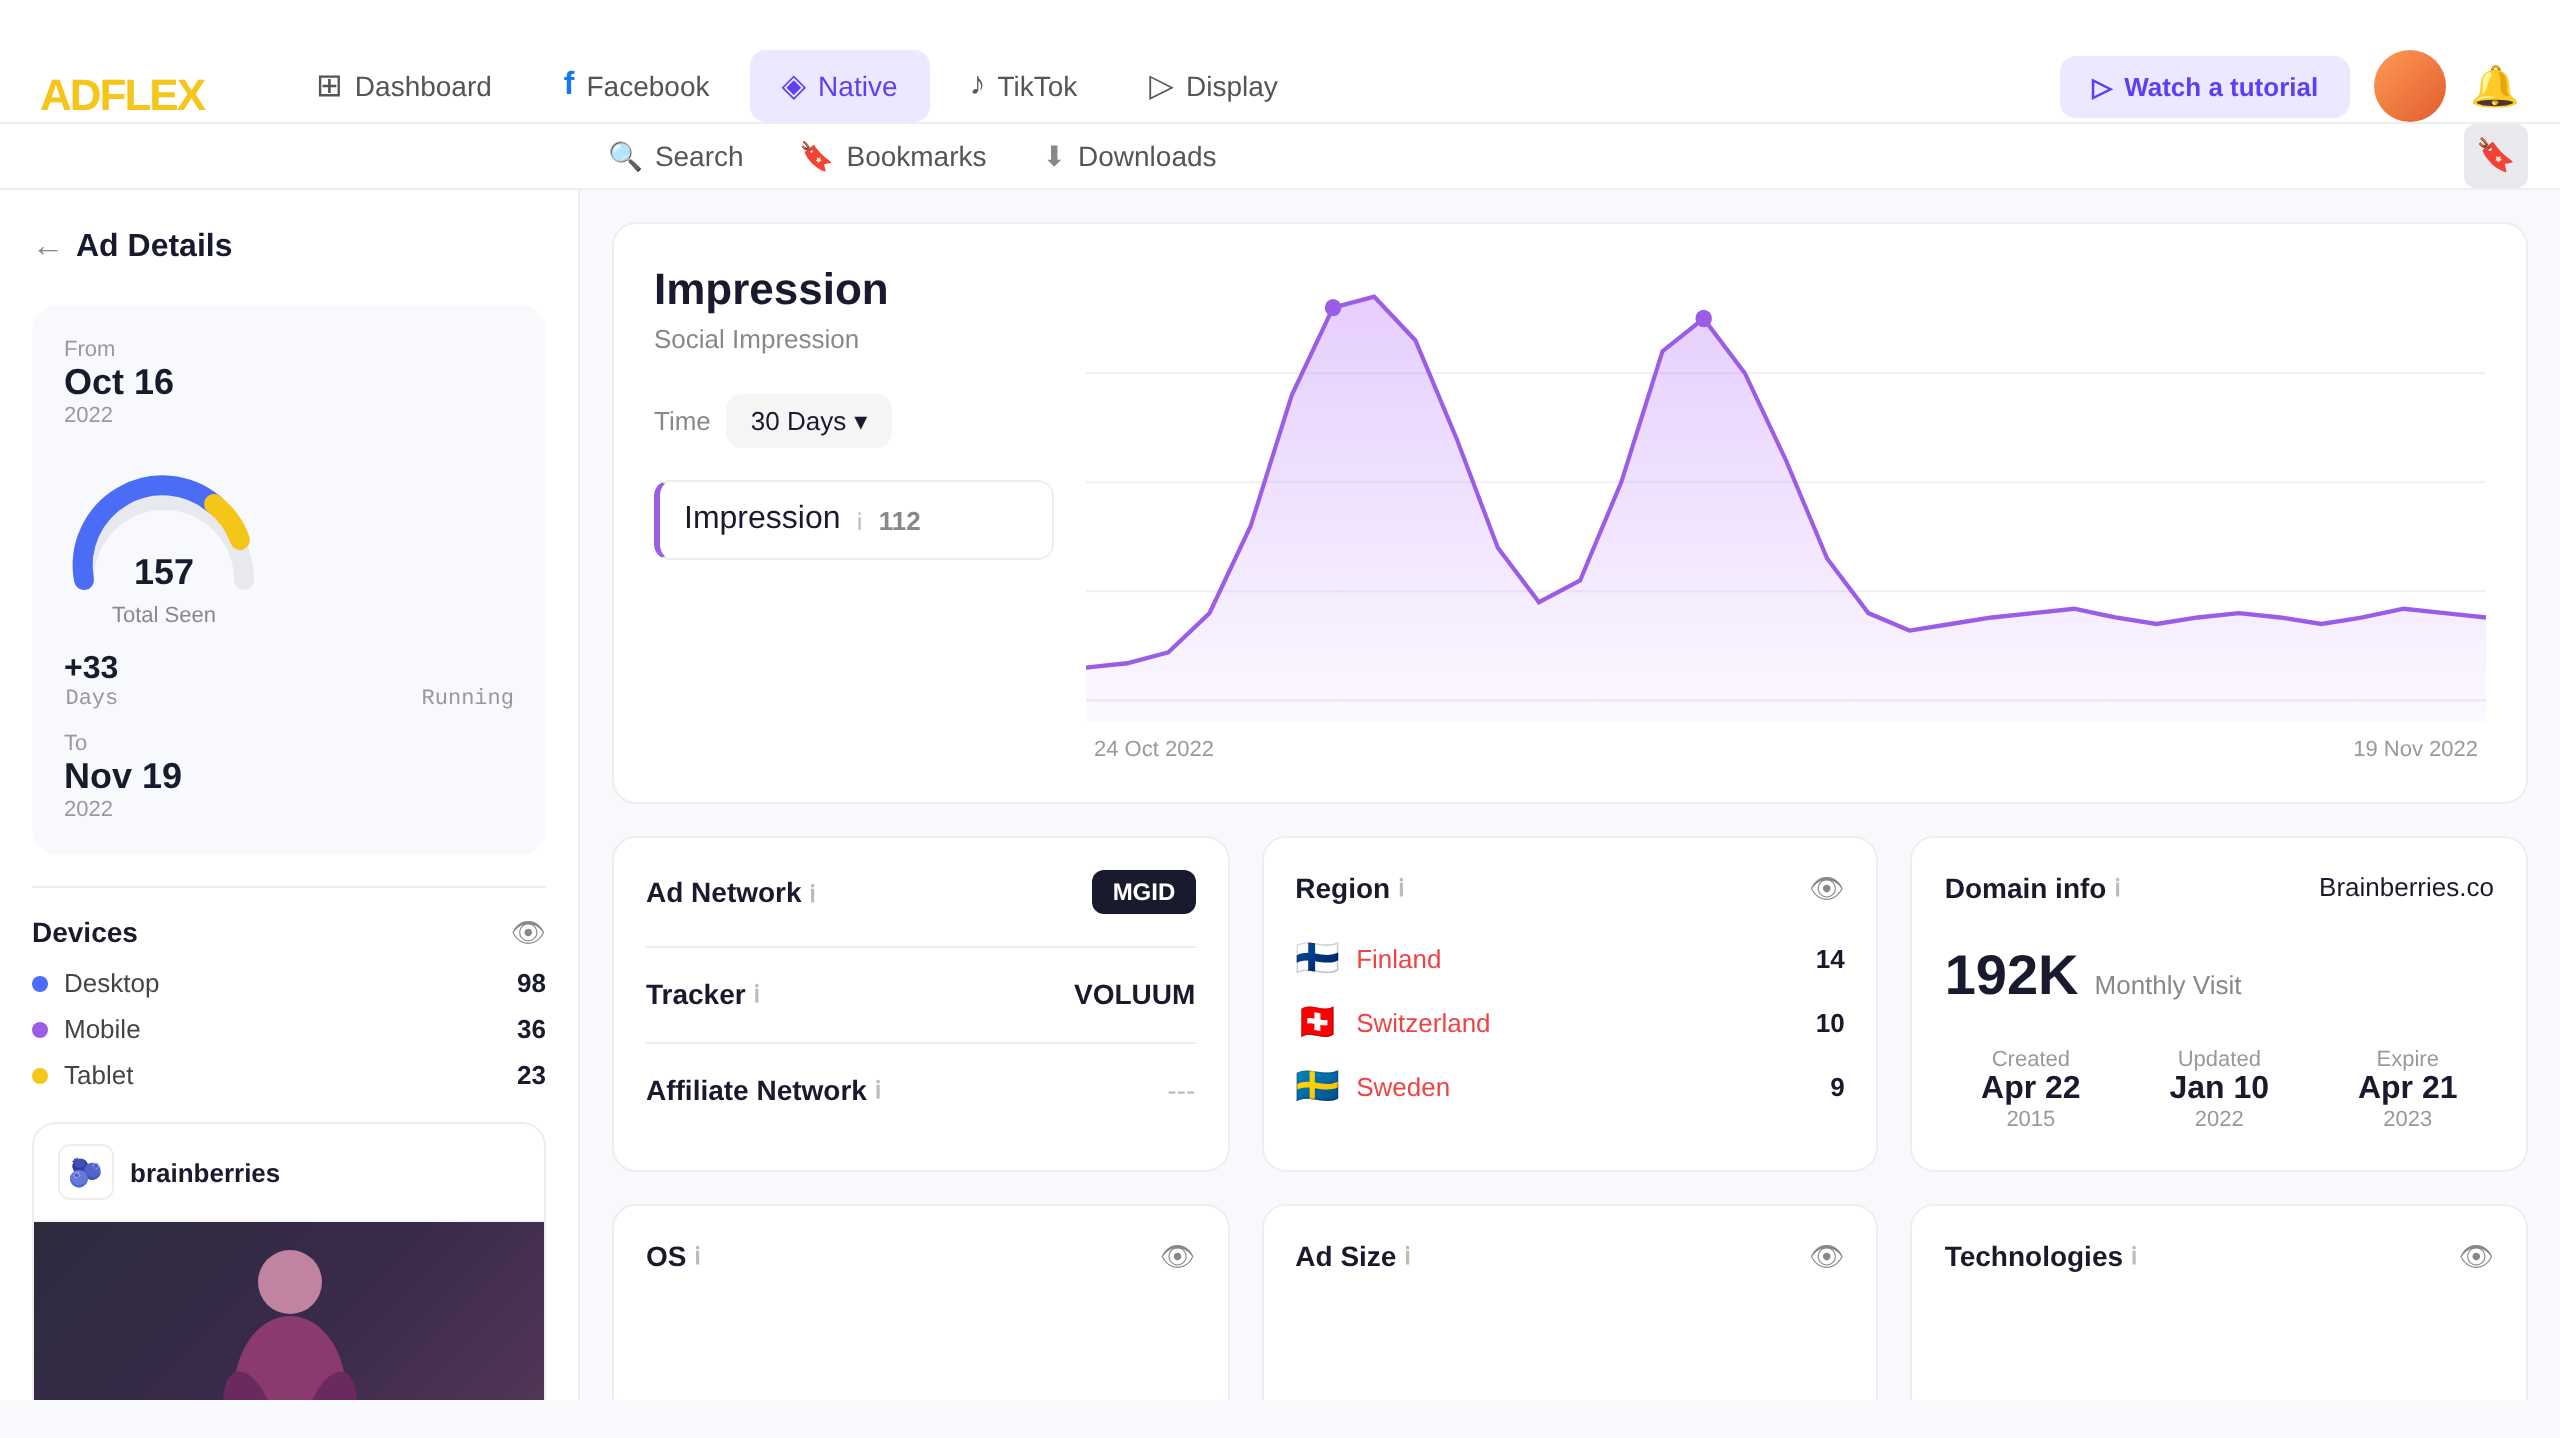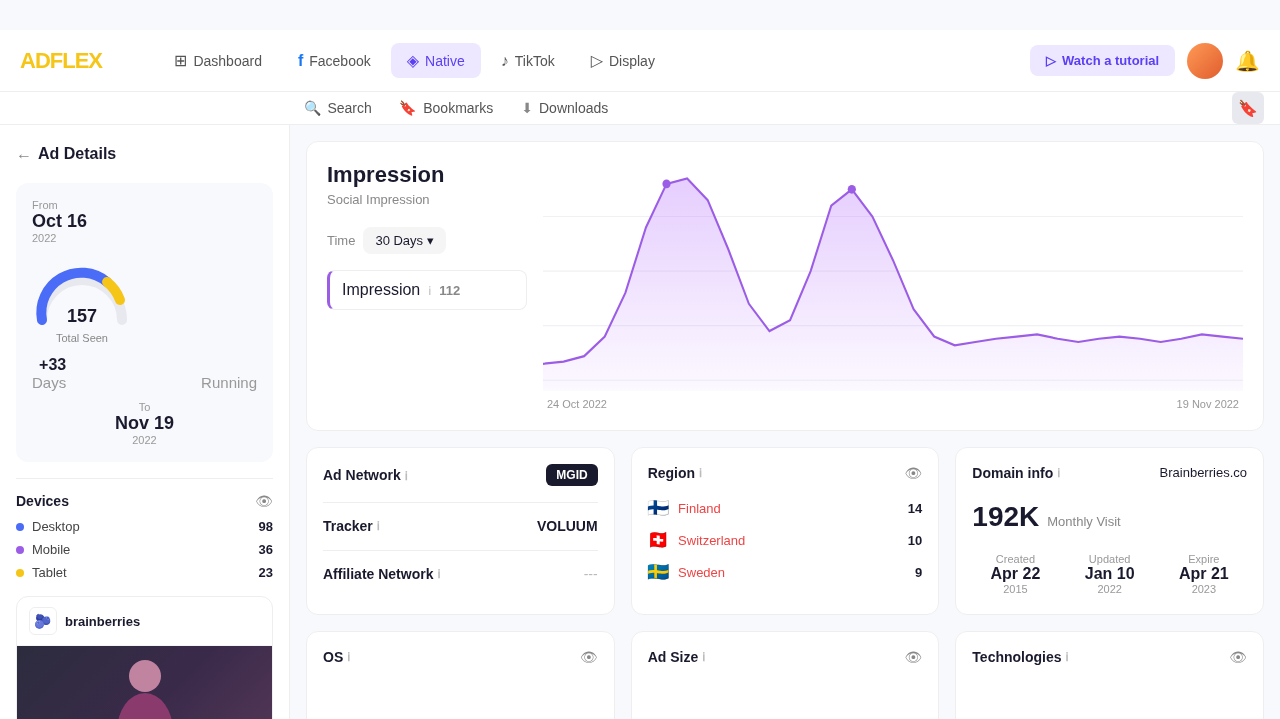--- a/index.html
+++ b/index.html
@@ -1,22 +1,22 @@
 <!DOCTYPE html>
 <html><head>
   <meta charset="utf-8">
   <style>
     * { box-sizing: border-box; margin: 0; padding: 0; }
     body { font-family: -apple-system, BlinkMacSystemFont, 'Segoe UI', sans-serif; background: #f8f9fc; color: #1a1a2e; overflow-x: hidden; }
 
     
     .navbar {
-      display: flex; align-items: center; height: 62px;
+      display: flex; align-items: flex-end; height: 62px;
       background: #fff; border-bottom: 1px solid #eee;
-      padding: 0 20px; gap: 16px; margin-top: 30px;
+      padding: 0 20px; gap: 0;
     }
     .logo {
       font-weight: 900; font-size: 22px; color: #1a1a2e;
       margin-right: 40px; letter-spacing: -1px;
     }
     .logo span { color: #f5c518; }
     .nav-items { display: flex; gap: 4px; flex: 1; }
     .nav-item {
       display: flex; align-items: center; gap: 6px;
       padding: 8px 16px; border-radius: 8px;
@@ -74,21 +74,21 @@
     .from-to-row { display: flex; align-items: flex-start; gap: 16px; flex-direction: column; }
     .date-block { }
     .date-label { font-size: 11px; color: #999; }
     .date-value { font-size: 18px; font-weight: 700; color: #1a1a2e; }
     .date-year { font-size: 11px; color: #999; }
     .gauge-label { text-align: center; font-size: 11px; color: #888; margin-top: 2px; }
 
     .days-row { display: flex; gap: 20px; margin-top: 12px; text-align: right; }
     .days-block { }
     .days-value { font-size: 16px; font-weight: 700; color: #1a1a2e; }
-    .days-label { font-size: 15px; color: #999; }
+    .days-label { font-size: 11px; color: #999; font-family: Liberation Mono, monospace; }
 
     .divider { border: none; border-top: 1px solid #eee; margin: 14px 0; }
 
     .devices-section { }
     .devices-header { display: flex; align-items: center; justify-content: space-between; margin-bottom: 10px; }
     .devices-title { font-size: 14px; font-weight: 600; color: #1a1a2e; }
     .devices-eye { color: #888; font-size: 14px; cursor: pointer; }
 
     .device-row { display: flex; align-items: center; gap: 8px; margin-bottom: 8px; }
     .device-dot { width: 8px; height: 8px; border-radius: 50%; }
@@ -291,21 +291,21 @@
 
       <div class="days-row">
         <div class="days-block">
           <div class="days-value">+33</div>
           <div class="days-label">Days</div>
         </div>
         <div style="flex:1;"></div>
         <div class="days-label" style="align-self:flex-end;">Running</div>
       </div>
 
-      <div style="margin-top:10px;text-align:center;">
+      <div style="margin-top:10px;">
         <div class="date-label">To</div>
         <div class="date-value">Nov 19</div>
         <div class="date-year">2022</div>
       </div>
     </div>
 
     <hr class="divider">
 
     <div class="devices-section">
       <div class="devices-header">

